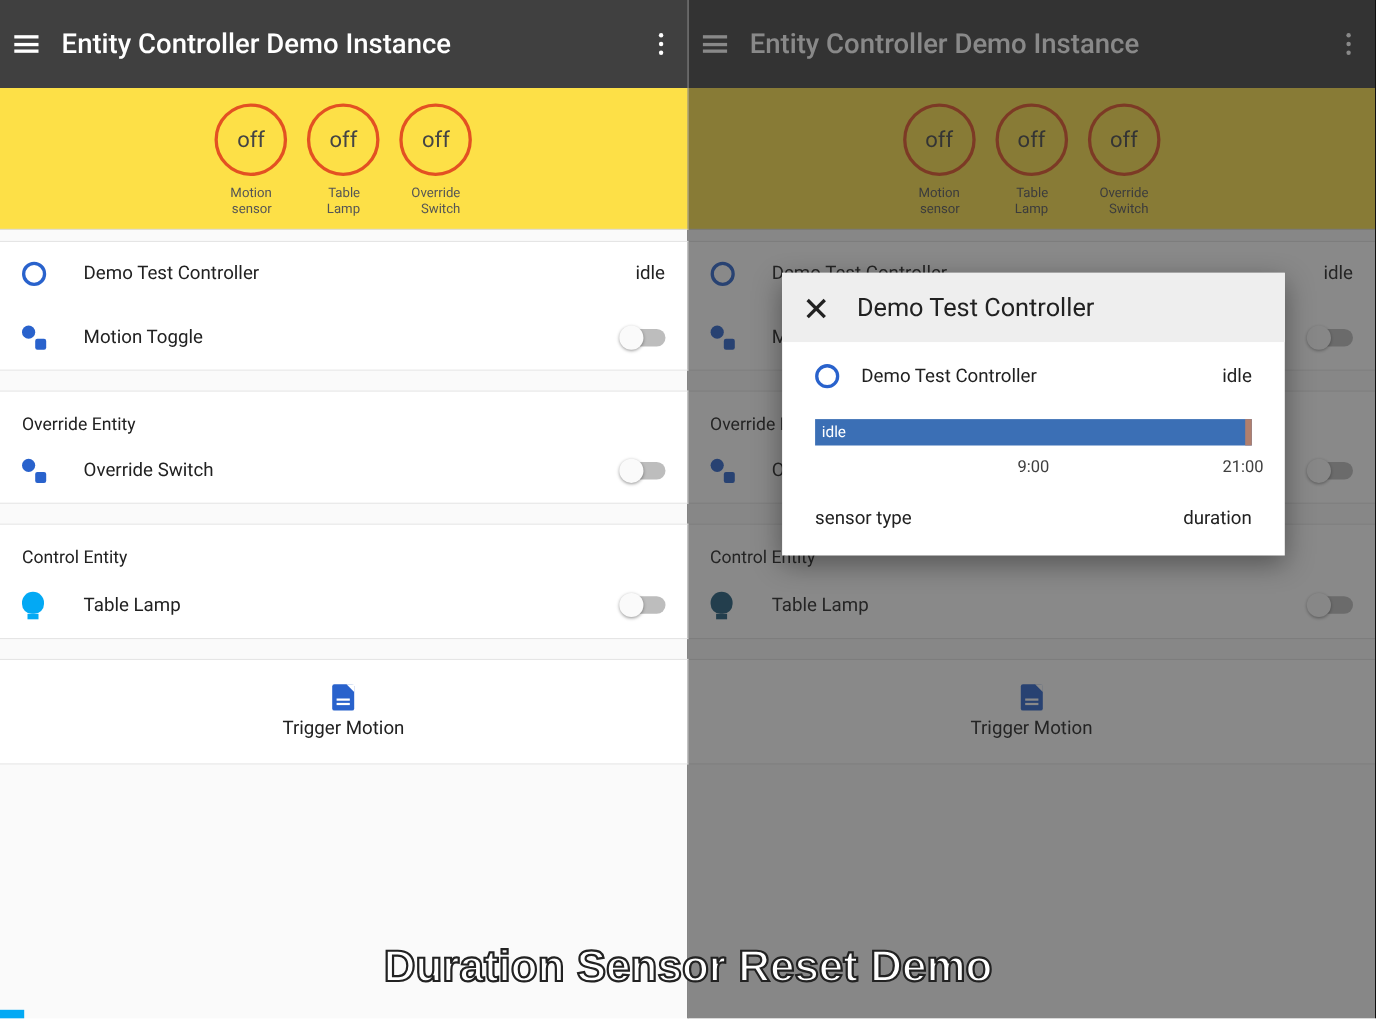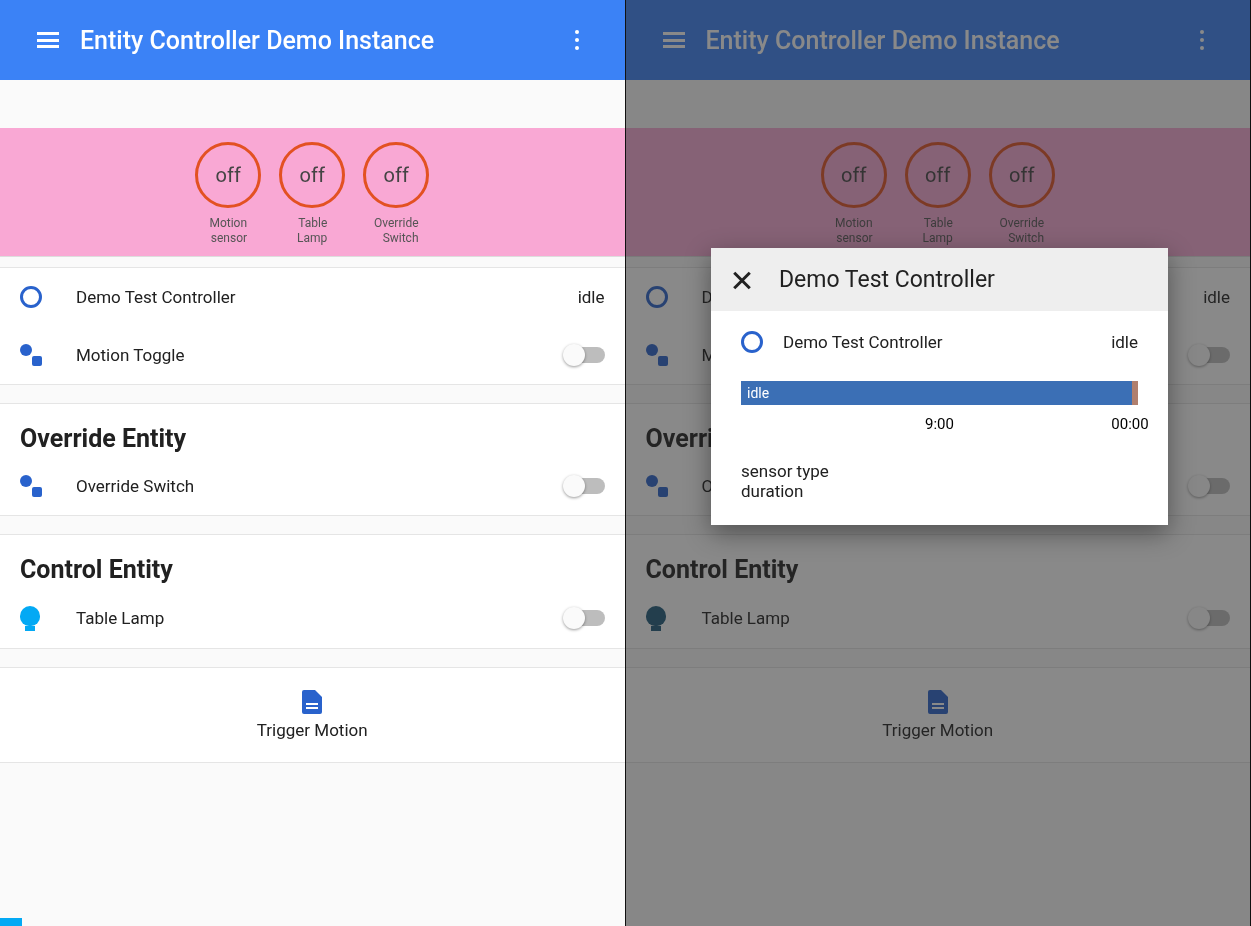--- a/index.html
+++ b/index.html
@@ -1,37 +1,37 @@
 <!DOCTYPE html>
 <html><head>
 <meta charset="utf-8">
 <style>
   * { box-sizing: border-box; margin: 0; padding: 0; }
   html, body { width: 1251px; height: 926px; font-family: -apple-system, BlinkMacSystemFont, "Segoe UI", Roboto, sans-serif; background: #fff; overflow: hidden; }
   .wrap { position: relative; display: flex; width: 1251px; height: 926px; }
   .pane { width: 625.5px; height: 926px; position: relative; background: #fafafa; border-right: 1px solid #111; }
   .pane:last-child { border-right: none; }
 
-  .header { background: #3b82f6; color: #fff; height: 80px; display: flex; align-items: center; padding: 0 24px; }
+  .header { background: #404040; color: #fff; height: 80px; display: flex; align-items: center; padding: 0 0; }
   .menu-btn, .more-btn { width: 48px; height: 48px; display:flex; align-items:center; justify-content:center; cursor:pointer; }
   .title { font-size: 25px; font-weight: 500; margin-left: 8px; flex: 1; }
   .hamburger { width:22px; height:16px; border-top:3px solid #fff; border-bottom:3px solid #fff; position: relative; }
   .hamburger::before { content:""; position:absolute; top:4px; left:0; right:0; height:3px; background:#fff; }
   .dots { width: 4px; height: 4px; background:#fff; border-radius:50%; position:relative; }
   .dots::before, .dots::after { content:""; position:absolute; width:4px; height:4px; background:#fff; border-radius:50%; left:0; }
   .dots::before { top:-8px; } .dots::after { top:8px; }
 
-  .gauges { background:#f9a8d4; padding: 14px 0 10px; display:flex; justify-content:center; gap: 18px; border-bottom: 1px solid #ddd; margin-top: 48px; }
+  .gauges { background:#fde047; padding: 14px 0 10px; display:flex; justify-content:center; gap: 18px; border-bottom: 1px solid #ddd; }
   .gauge { display:flex; flex-direction:column; align-items:center; }
   .gauge-circle { width: 66px; height: 66px; border: 3px solid #e35122; border-radius: 50%; display:flex; align-items:center; justify-content:center; font-size: 20px; color:#444; cursor:pointer; }
   .gauge-label { font-size: 12px; color:#555; text-align:right; margin-top: 8px; line-height: 1.25; white-space: pre-line; }
 
   .card { background:#fff; border-top:1px solid #e5e5e5; border-bottom:1px solid #e5e5e5; margin-top: 18px; }
   .card.first { margin-top: 10px; }
-  .card-title { font-size: 25px; color:#212121; padding: 20px 20px 4px; font-weight: 700; }
+  .card-title { font-size: 16px; color:#212121; padding: 20px 20px 4px; font-weight: 400; }
   .row { display:flex; align-items:center; padding: 18px 20px; }
   .icon-slot { width: 56px; display:flex; justify-content:flex-start; color:#2962cc; }
   .row-label { flex:1; font-size: 17px; color:#212121; }
   .row-value { font-size: 17px; color:#212121; }
   .toggle { width: 40px; height: 16px; background:#bdbdbd; border-radius: 10px; position: relative; cursor:pointer; }
   .toggle::after { content:""; position:absolute; width:22px; height:22px; background:#fafafa; border-radius:50%; top:-3px; left:-2px; box-shadow:0 1px 3px rgba(0,0,0,.4); }
 
   .circle-icon { width:22px; height:22px; border:3px solid #2962cc; border-radius:50%; }
   .nodes-icon { position:relative; width:22px; height:22px; }
   .nodes-icon .c { position:absolute; width:12px; height:12px; background:#2962cc; border-radius:50%; top:0; left:0; }
@@ -60,24 +60,24 @@
   .dialog-title { font-size: 23px; color:#212121; font-weight: 450; }
   .dialog-body { padding: 20px 30px 24px; }
   .entity-row { display:flex; align-items:center; }
   .entity-row .circle-icon { flex-shrink:0; margin-right: 20px; }
   .entity-col { flex:1; }
   .entity-name { font-size: 17px; color:#212121; }
   .entity-time { font-size: 16px; color:#777; margin-top: 2px; }
   .entity-state { font-size: 17px; color:#212121; }
   .history-bar { margin-top: 28px; height: 24px; background:#3b6fb5; position:relative; display:flex; align-items:center; padding-left:6px; color:#fff; font-size:14px; }
   .history-bar .end { position:absolute; right:0; top:0; bottom:0; width:6px; background:#b07f6e; }
-  .ticks { position:relative; height: 30px; margin-top: 10px; font-size: 15px; color:#000000; }
+  .ticks { position:relative; height: 30px; margin-top: 10px; font-size: 15px; color:#404040; }
   .ticks .tick { position:absolute; transform:translateX(-50%); }
   .attrs { margin-top: 16px; }
-  .attr { display:flex; justify-content:space-between; font-size: 17px; color:#212121; margin-top: 6px; flex-direction: column; }
+  .attr { display:flex; justify-content:space-between; font-size: 17px; color:#212121; margin-top: 6px; }
 
   .caption { position:absolute; bottom: 24px; left:0; right:0; text-align:center; font-size: 40px; font-weight: 700; color:#fff; -webkit-text-stroke: 2px #222; text-shadow: 0 0 1px #222; z-index: 60; font-family: "Segoe UI", sans-serif; }
 
   .progress { position:absolute; bottom:0; left:0; width: 22px; height: 8px; background:#03a9f4; z-index:70; }
 </style>
 </head>
 <body>
 
 <div class="wrap">
 
@@ -273,25 +273,26 @@
           <div class="entity-name">Demo Test Controller</div>
         </div>
         <div class="entity-state">idle</div>
       </div>
       <div class="history-bar">
         <span>idle</span>
         <div class="end"></div>
       </div>
       <div class="ticks">
         <div class="tick" style="left:50%">9:00</div>
-        <div class="tick" style="left:98%">00:00</div>
+        <div class="tick" style="left:98%">21:00</div>
       </div>
       <div class="attrs">
         <div class="attr">
           <span>sensor type</span>
           <span>duration</span>
         </div>
       </div>
     </div>
   </div>
 
+  <div class="caption">Duration Sensor Reset Demo</div>
   <div class="progress"></div>
 </div>
 
 </body></html>

